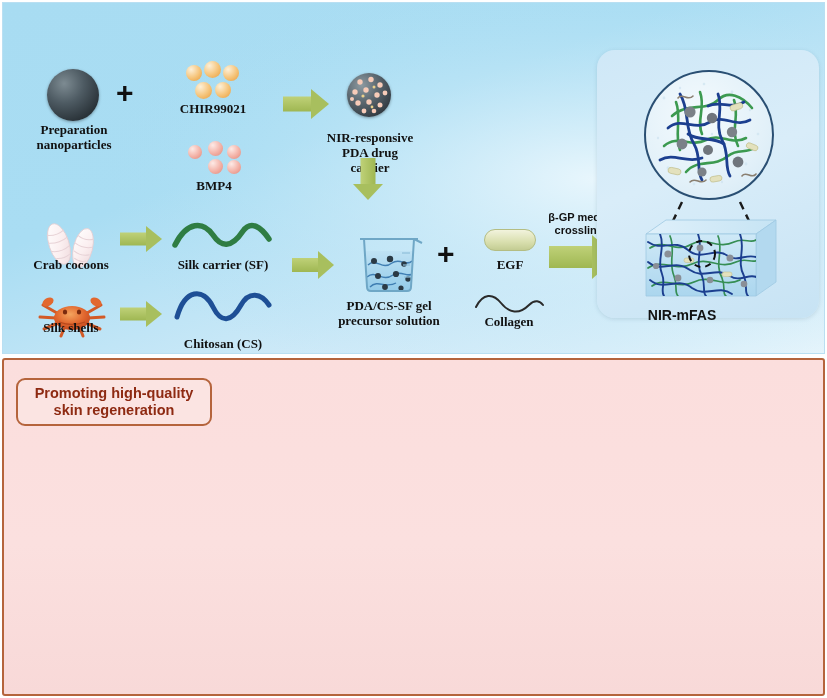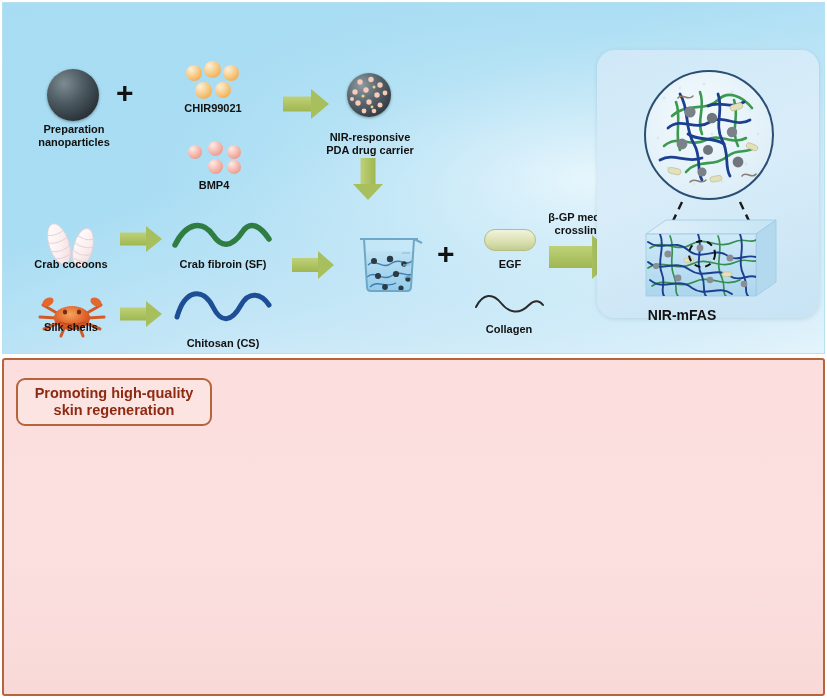--- a/index.html
+++ b/index.html
@@ -64,23 +64,23 @@
   
   .lbl {
     position: absolute;
     text-align: center;
     font-weight: bold;
     color: #111;
     line-height: 1.14;
     white-space: pre-line;
   }
   .lbl.sm { font-size: 11px; }
-  .lbl.md { font-size: 11px; }
+  .lbl.md { font-size: 13px; font-family: Liberation Serif, serif; }
   .lbl.lg { font-size: 14px; }
-  .lbl.normal { font-weight: normal; margin-top: 8px; }
+  .lbl.normal { font-weight: normal; }
   
   .ga { position: absolute; }
   .ga .shaft {
     position: absolute; left: 0; top: 50%; transform: translateY(-50%);
     background: linear-gradient(180deg,#bfd178,#9fb752);
   }
   .ga .head {
     position: absolute; right: 0; top: 50%; transform: translateY(-50%);
     width: 0; height: 0;
     border-top: solid transparent;
@@ -250,21 +250,21 @@
     <div class="lbl md" style="left:12px; top:255px; width:112px;">Crab cocoons</div>
 
     <div class="ga" style="left:117px; top:222px; width:42px; height:27px;">
       <div class="shaft" style="width:27px; height:13px;"></div>
       <div class="head" style="border-top-width:13.5px; border-bottom-width:13.5px; border-left-width:16px;"></div>
     </div>
 
     <svg width="110" height="44" style="position:absolute;left:166px;top:212px">
       <path d="M6 30 C18 6, 34 6, 44 20 C52 32, 62 34, 74 16 C82 5, 92 12, 100 24" stroke="#2f7d43" stroke-width="5.5" fill="none" stroke-linecap="round"></path>
     </svg>
-    <div class="lbl md" style="left:158px; top:255px; width:124px;">Crab fibroin (SF)</div>
+    <div class="lbl md" style="left:158px; top:255px; width:124px;">Silk carrier (SF)</div>
 
     <svg width="74" height="48" style="position:absolute;left:32px;top:288px">
       <defs>
         <radialGradient id="crabG" cx="45%" cy="35%" r="65%">
           <stop offset="0%" stop-color="#f4a45e"></stop>
           <stop offset="60%" stop-color="#e2682f"></stop>
           <stop offset="100%" stop-color="#c74a1e"></stop>
         </radialGradient>
       </defs>
 
@@ -338,20 +338,22 @@
 
       <path d="M12 20 L15 68 Q15 72 19 72 L55 72 Q59 72 59 68 L62 20" stroke="#6fa7c6" stroke-width="2" fill="none"></path>
       <path d="M8 20 L66 20" stroke="#6fa7c6" stroke-width="2" fill="none"></path>
       <path d="M62 20 L70 24" stroke="#6fa7c6" stroke-width="2" fill="none"></path>
       <g stroke="#8fc0da" stroke-width="1.2">
         <line x1="50" y1="34" x2="58" y2="34"></line>
         <line x1="51" y1="46" x2="58" y2="46"></line>
         <line x1="52" y1="58" x2="58" y2="58"></line>
       </g>
     </svg>
+    <div class="lbl md" style="left:322px; top:296px; width:128px;">PDA/CS-SF gel
+precursor solution</div>
 
     <div class="plus" style="left:434px; top:236px; font-size:30px;">+</div>
 
     <div class="capsule" style="left:481px; top:226px; width:52px; height:22px;"></div>
     <div class="lbl md" style="left:477px; top:255px; width:60px;">EGF</div>
 
     <svg width="76" height="30" style="position:absolute;left:468px;top:288px">
       <path d="M5 16 C12 2, 22 2, 30 12 C38 22, 48 24, 58 14 C64 8, 69 10, 72 14" stroke="#2a2a2a" stroke-width="2" fill="none" stroke-linecap="round"></path>
     </svg>
     <div class="lbl md normal" style="left:466px; top:312px; width:80px; font-weight:bold;">Collagen</div>

